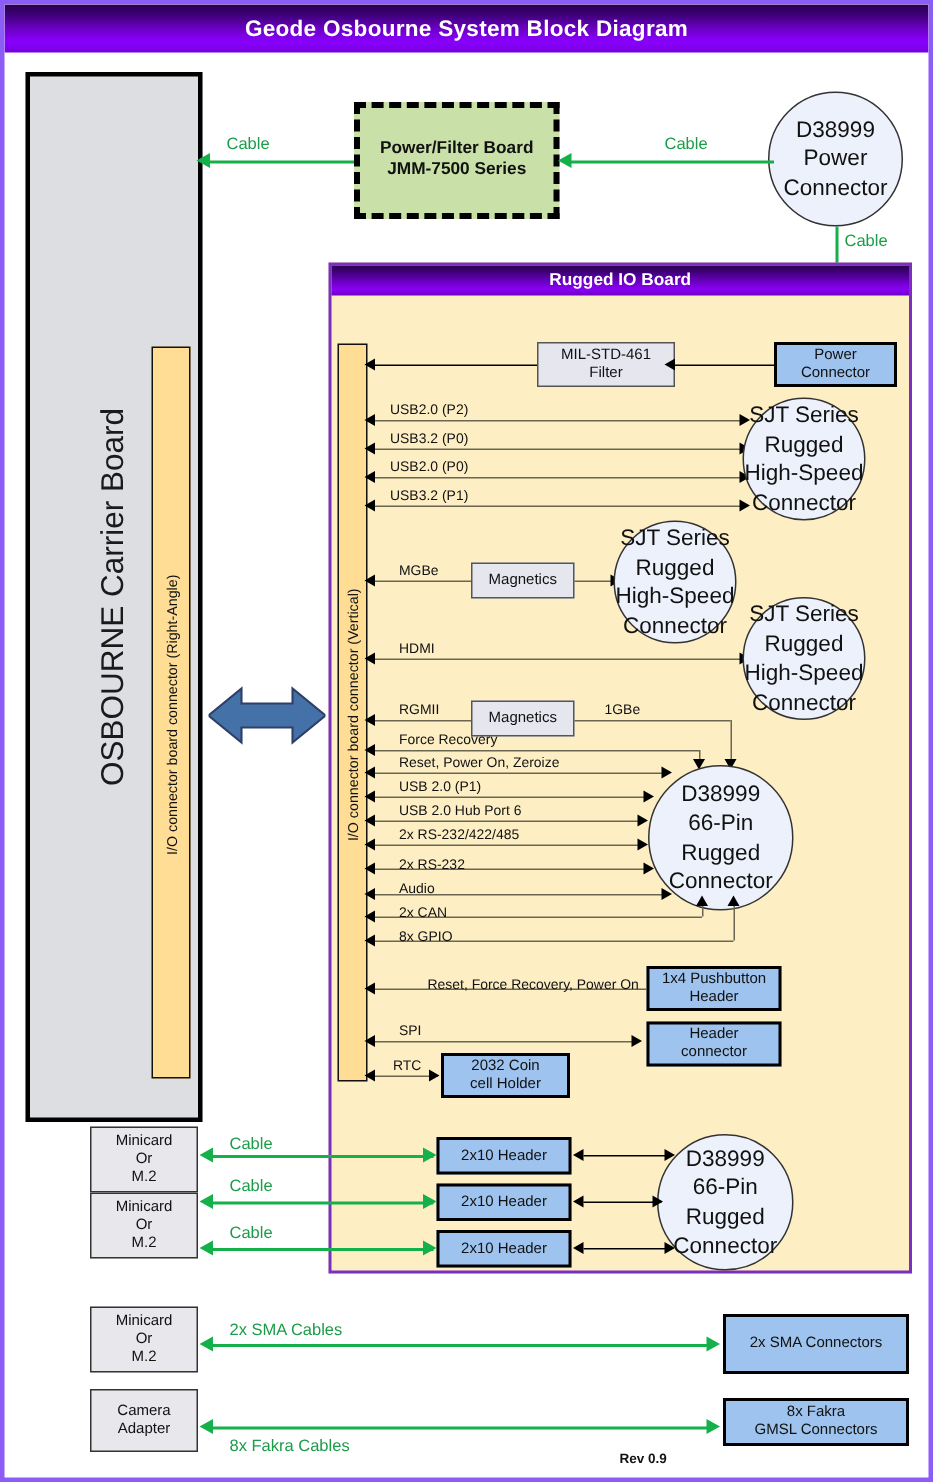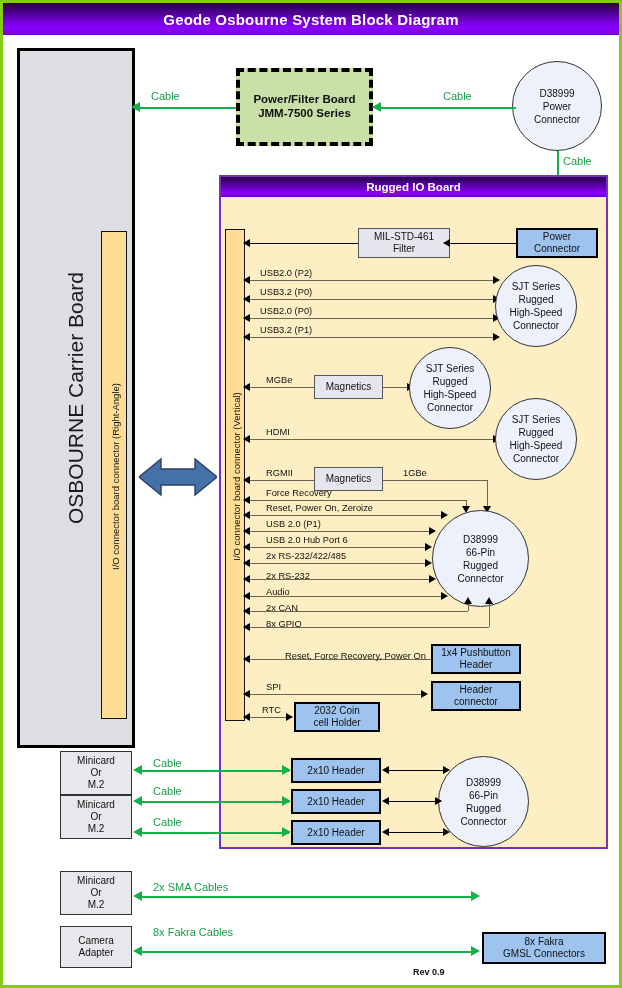--- a/index.html
+++ b/index.html
@@ -1,18 +1,18 @@
 <!DOCTYPE html>
 <html><head>
 <meta charset="utf-8">
 <style>
   html,body{margin:0;padding:0;background:#ffffff;}
   body{font-family:"Liberation Sans",sans-serif;}
   #root{position:relative;width:622px;height:988px;overflow:hidden;background:#fff;
-        border:3px solid #84cc16;box-sizing:border-box;}
+        border:3px solid #8b5cf6;box-sizing:border-box;}
 
   .abs{position:absolute;box-sizing:border-box;}
 
   
   #titlebar{left:0;top:0;width:616px;height:32px;
      background:linear-gradient(to bottom,#2b0050 0%,#3a0070 18%,#6e00c8 52%,#8a00ff 78%,#7400dd 100%);
      color:#ffffff;font-weight:bold;font-size:15px;letter-spacing:.2px;
      display:flex;align-items:center;justify-content:center;}
 
   
@@ -37,21 +37,21 @@
   
   .gbox{border:1.6px solid #000;display:flex;flex-direction:column;align-items:center;justify-content:center;
         text-align:right;font-size:10px;color:#111;line-height:1.18;}
   .blue{background:#9dc3ee;border:2px solid #000;}
   .grey{background:#e6e6ef;border:1.4px solid #555;}
   .silver{background:#e8e8ec;border:1.4px solid #333;}
   .green-dash{background:#c9e0a8;border:4px dashed #000;font-weight:bold;font-size:11.5px;}
 
   .circ{border-radius:50%;background:#edf1fb;border:1.3px solid #333;
         display:flex;flex-direction:column;align-items:center;justify-content:center;
-        text-align:right;font-size:10px;color:#111;line-height:1.3;}
+        text-align:right;font-size:15px;color:#111;line-height:1.3;}
 
   
   .hline{height:0;border-top:1.1px solid #6b6651;}
   .hline-blk{height:0;border-top:1.6px solid #000;}
   .vline{width:0;border-left:1.1px solid #6b6651;}
   .grn-line{height:0;border-top:2.6px solid #14b14b;}
   .grn-vline{width:0;border-left:2.6px solid #14b14b;}
 
   .ar{width:0;height:0;}
   .ar-l{border-top:4px solid transparent;border-bottom:4px solid transparent;border-right:7px solid #000;}
@@ -333,29 +333,30 @@
   <div class="abs hline-blk" style="left:386px;top:767px;width:59px;"></div>
   <div class="abs ar ar-l" style="left:379px;top:763px;"></div>
   <div class="abs ar ar-r" style="left:440px;top:763px;"></div>
   <div class="abs hline-blk" style="left:386px;top:798px;width:52px;"></div>
   <div class="abs ar ar-l" style="left:379px;top:794px;"></div>
   <div class="abs ar ar-r" style="left:432px;top:794px;"></div>
   <div class="abs hline-blk" style="left:386px;top:829px;width:59px;"></div>
   <div class="abs ar ar-l" style="left:379px;top:825px;"></div>
   <div class="abs ar ar-r" style="left:440px;top:825px;"></div>
 
+  <div class="abs gbox blue" style="left:479px;top:873px;width:124px;height:40px;">2x SMA Connectors</div>
   <div class="abs grn-line" style="left:138px;top:893px;width:334px;"></div>
   <div class="abs ar ar-gl" style="left:130px;top:888px;"></div>
   <div class="abs ar ar-gr" style="left:468px;top:888px;"></div>
   <div class="abs cab" style="left:150px;top:878px;">2x SMA Cables</div>
 
   <div class="abs gbox blue" style="left:479px;top:929px;width:124px;height:32px;">
     <div>8x Fakra</div>
     <div>GMSL Connectors</div>
   </div>
   <div class="abs grn-line" style="left:138px;top:948px;width:334px;"></div>
   <div class="abs ar ar-gl" style="left:130px;top:943px;"></div>
   <div class="abs ar ar-gr" style="left:468px;top:943px;"></div>
-  <div class="abs cab" style="left:150px;top:923px;">8x Fakra Cables</div>
+  <div class="abs cab" style="left:150px;top:955px;">8x Fakra Cables</div>
 
   <div class="abs rev" style="left:410px;top:964px;">Rev 0.9</div>
 
 </div>
 
 </body></html>

